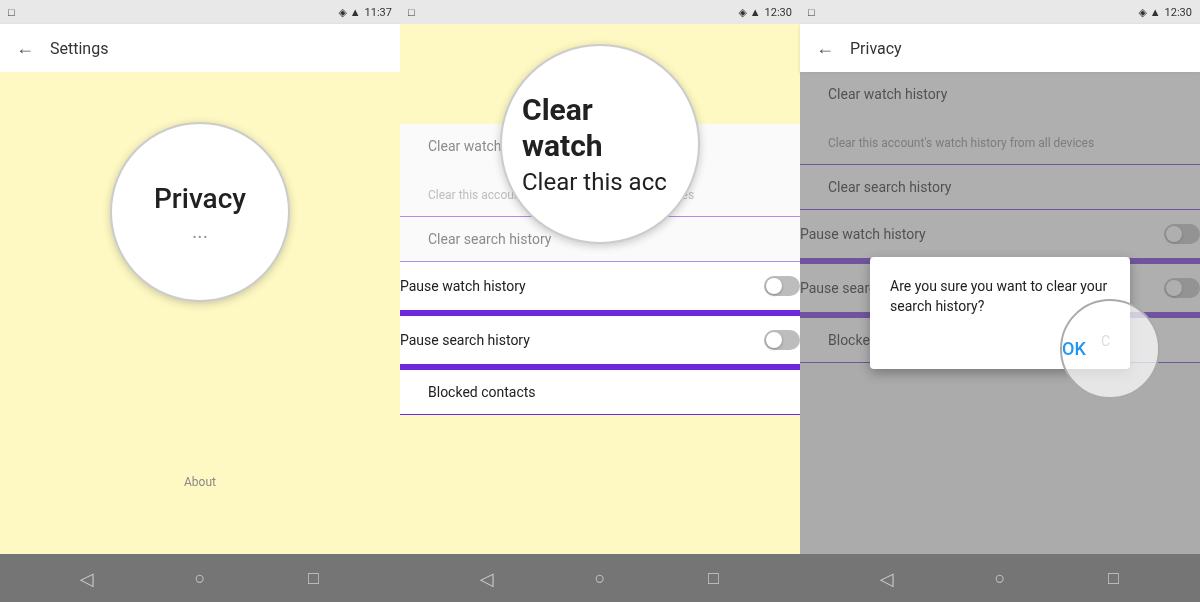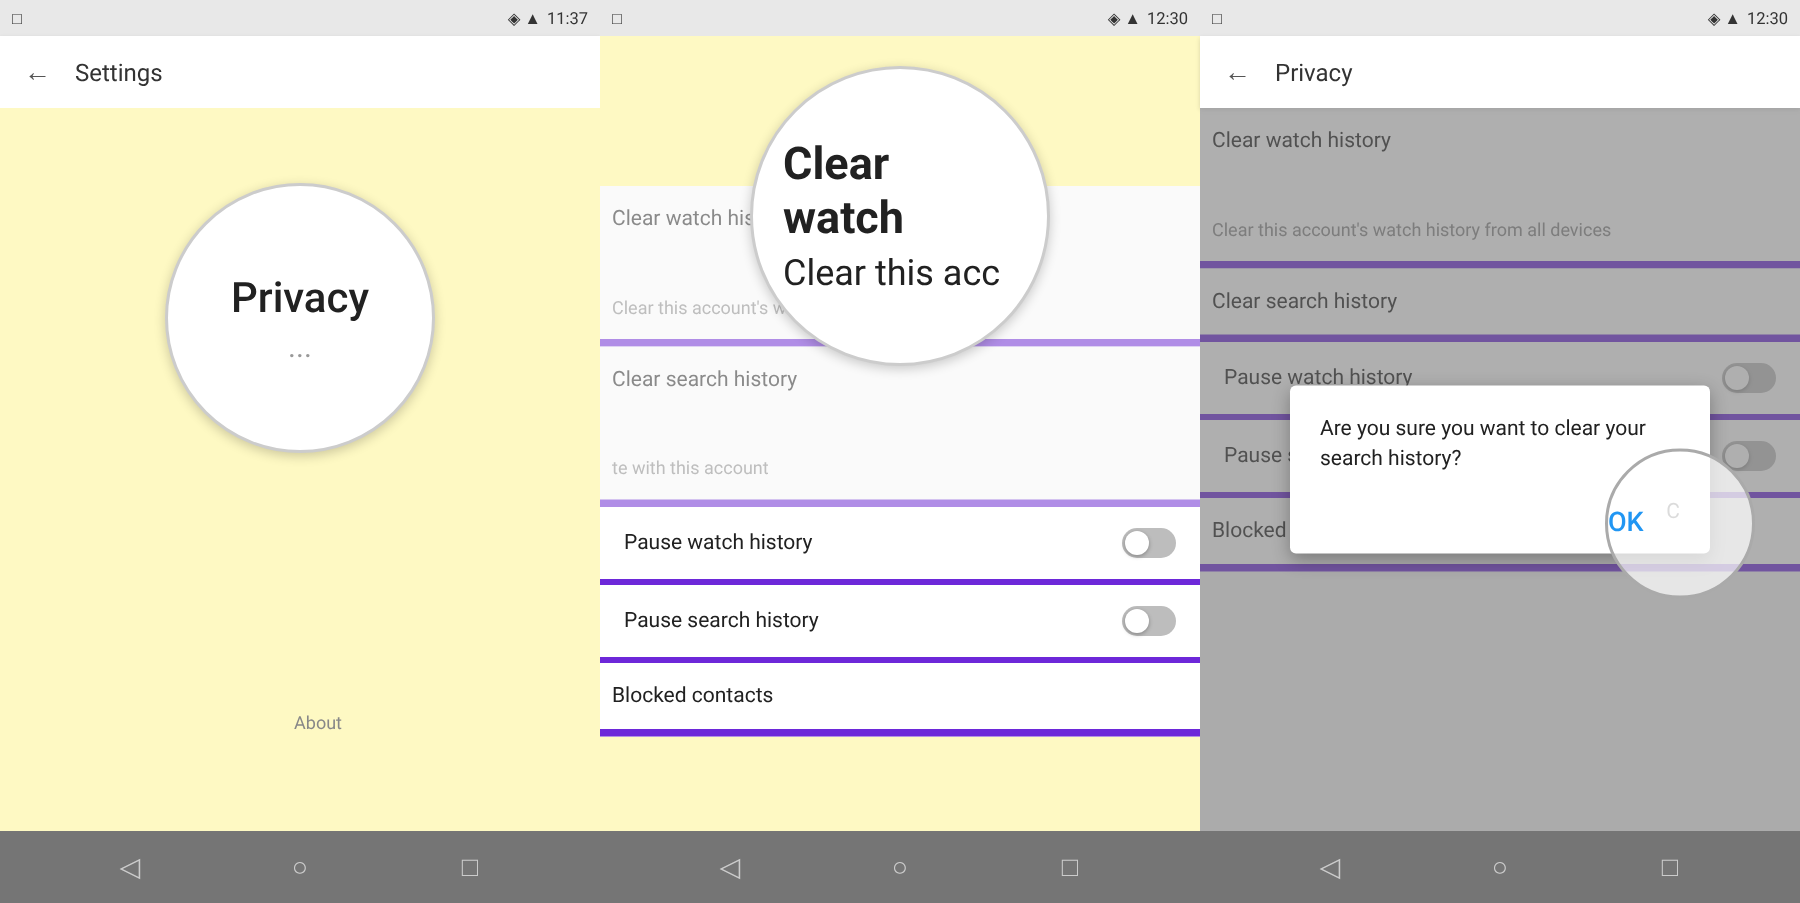--- a/index.html
+++ b/index.html
@@ -70,39 +70,39 @@
     .content-area {
       flex: 1;
       overflow: hidden;
       background: #fef9c3;
       position: relative;
     }
 
     
     .settings-item {
       background: #ffffff;
-      padding: 14px 8px;
-      border-bottom: 5px solid #6d28d9;
+      padding: 14px 28px;
+      border-bottom: 1px solid #6d28d9;
       display: flex;
       flex-direction: column;
-      gap: 12px;
+      gap: 2px;
     }
     .settings-item-title {
       font-size: 14px;
       color: #212121;
     }
     .settings-item-subtitle {
       font-size: 12px;
       color: #888;
       margin-top: 32px;
     }
     .settings-item-row {
       background: #ffffff;
-      padding: 14px 16px;
-      border-bottom: 4px solid #6d28d9;
+      padding: 14px 0;
+      border-bottom: 6px solid #6d28d9;
       display: flex;
       align-items: center;
       justify-content: space-between;
       text-align: right;
     }
 
     
     .toggle {
       width: 36px;
       height: 20px;
@@ -163,21 +163,20 @@
     }
 
     .about-text {
       font-size: 12px;
       color: #888;
       text-align: center;
       position: absolute;
       bottom: 65px;
       left: 50%;
       transform: translateX(-50%);
-      margin-left: 12px;
     }
 
     
     .panel2-top-circle {
       position: absolute;
       top: 20px;
       left: 50%;
       transform: translateX(-50%);
       width: 200px;
       height: 200px;
@@ -213,21 +212,21 @@
       background: rgba(0,0,0,0.3);
       display: flex;
       align-items: center;
       justify-content: center;
       z-index: 20;
     }
     .dialog-box {
       background: white;
       border-radius: 4px;
       padding: 20px;
-      width: 280px;
+      width: 260px;
       position: relative;
       box-shadow: 0 4px 12px rgba(0,0,0,0.3);
     }
     .dialog-text {
       font-size: 14px;
       color: #212121;
       margin-bottom: 16px;
       line-height: 1.4;
     }
     .dialog-actions {
@@ -336,21 +335,20 @@
     </div>
 
     <div style="margin-top:100px; background:#f5f5f5;">
 
       <div class="settings-item" style="opacity:0.5;">
         <span class="settings-item-title">Clear watch history</span>
         <span class="settings-item-subtitle">Clear this account's watch history from all devices</span>
       </div>
       <div class="settings-item" style="opacity:0.5;">
         <span class="settings-item-title">Clear search history</span>
-        <span class="settings-item-subtitle">te with this account</span>
       </div>
       <div class="settings-item-row">
         <span class="settings-item-title">Pause watch history</span>
         <div class="toggle"></div>
       </div>
       <div class="settings-item-row">
         <span class="settings-item-title">Pause search history</span>
         <div class="toggle"></div>
       </div>
       <div class="settings-item">

